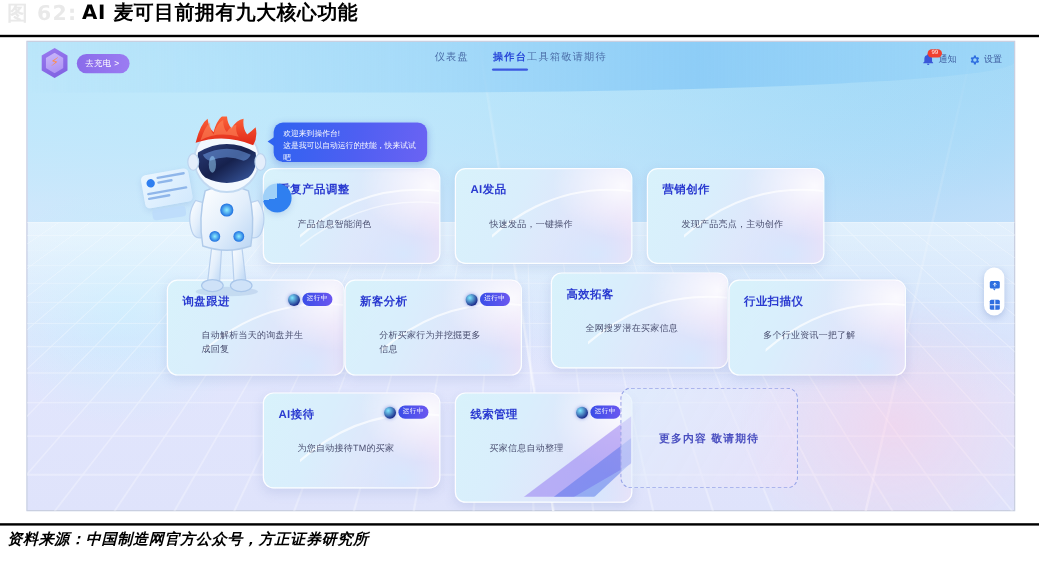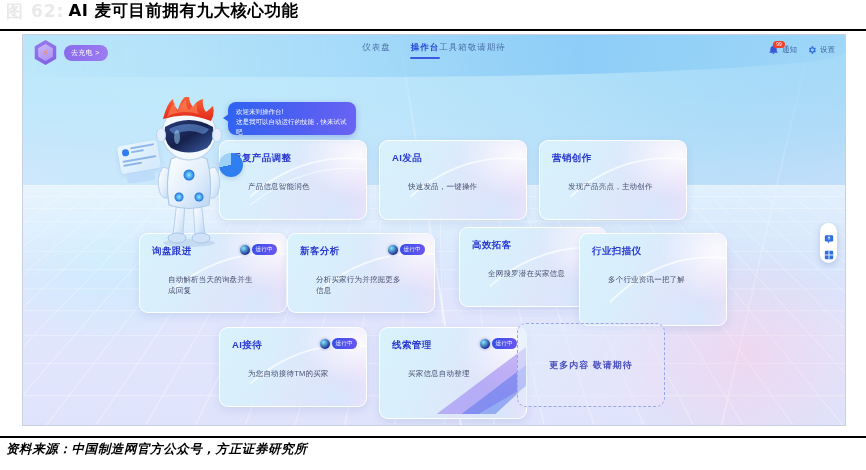--- a/index.html
+++ b/index.html
@@ -403,21 +403,21 @@
 
     <div class="card" style="left:436px;top:192px;width:148px;height:80px;">
       <div class="swoosh"></div>
       <svg class="arcs" viewBox="0 0 120 90" preserveAspectRatio="none">
         <path d="M-10 82 Q50 14 130 30" stroke="#ffffff" stroke-width="2" fill="none" opacity=".8"></path>
       </svg>
       <p class="card-title">高效拓客</p>
       <p class="card-desc">全网搜罗潜在买家信息</p>
     </div>
 
-    <div class="card" style="left:556px;top:198px;width:148px;height:93px;">
+    <div class="card" style="left:584px;top:198px;width:148px;height:80px;">
       <div class="swoosh"></div>
       <svg class="arcs" viewBox="0 0 120 90" preserveAspectRatio="none">
         <path d="M-10 82 Q50 14 130 30" stroke="#ffffff" stroke-width="2" fill="none" opacity=".8"></path>
       </svg>
       <p class="card-title">行业扫描仪</p>
       <p class="card-desc">多个行业资讯一把了解</p>
     </div>
 
     <div class="card" style="left:196px;top:292px;width:148px;height:80px;">
       <div class="swoosh"></div>

